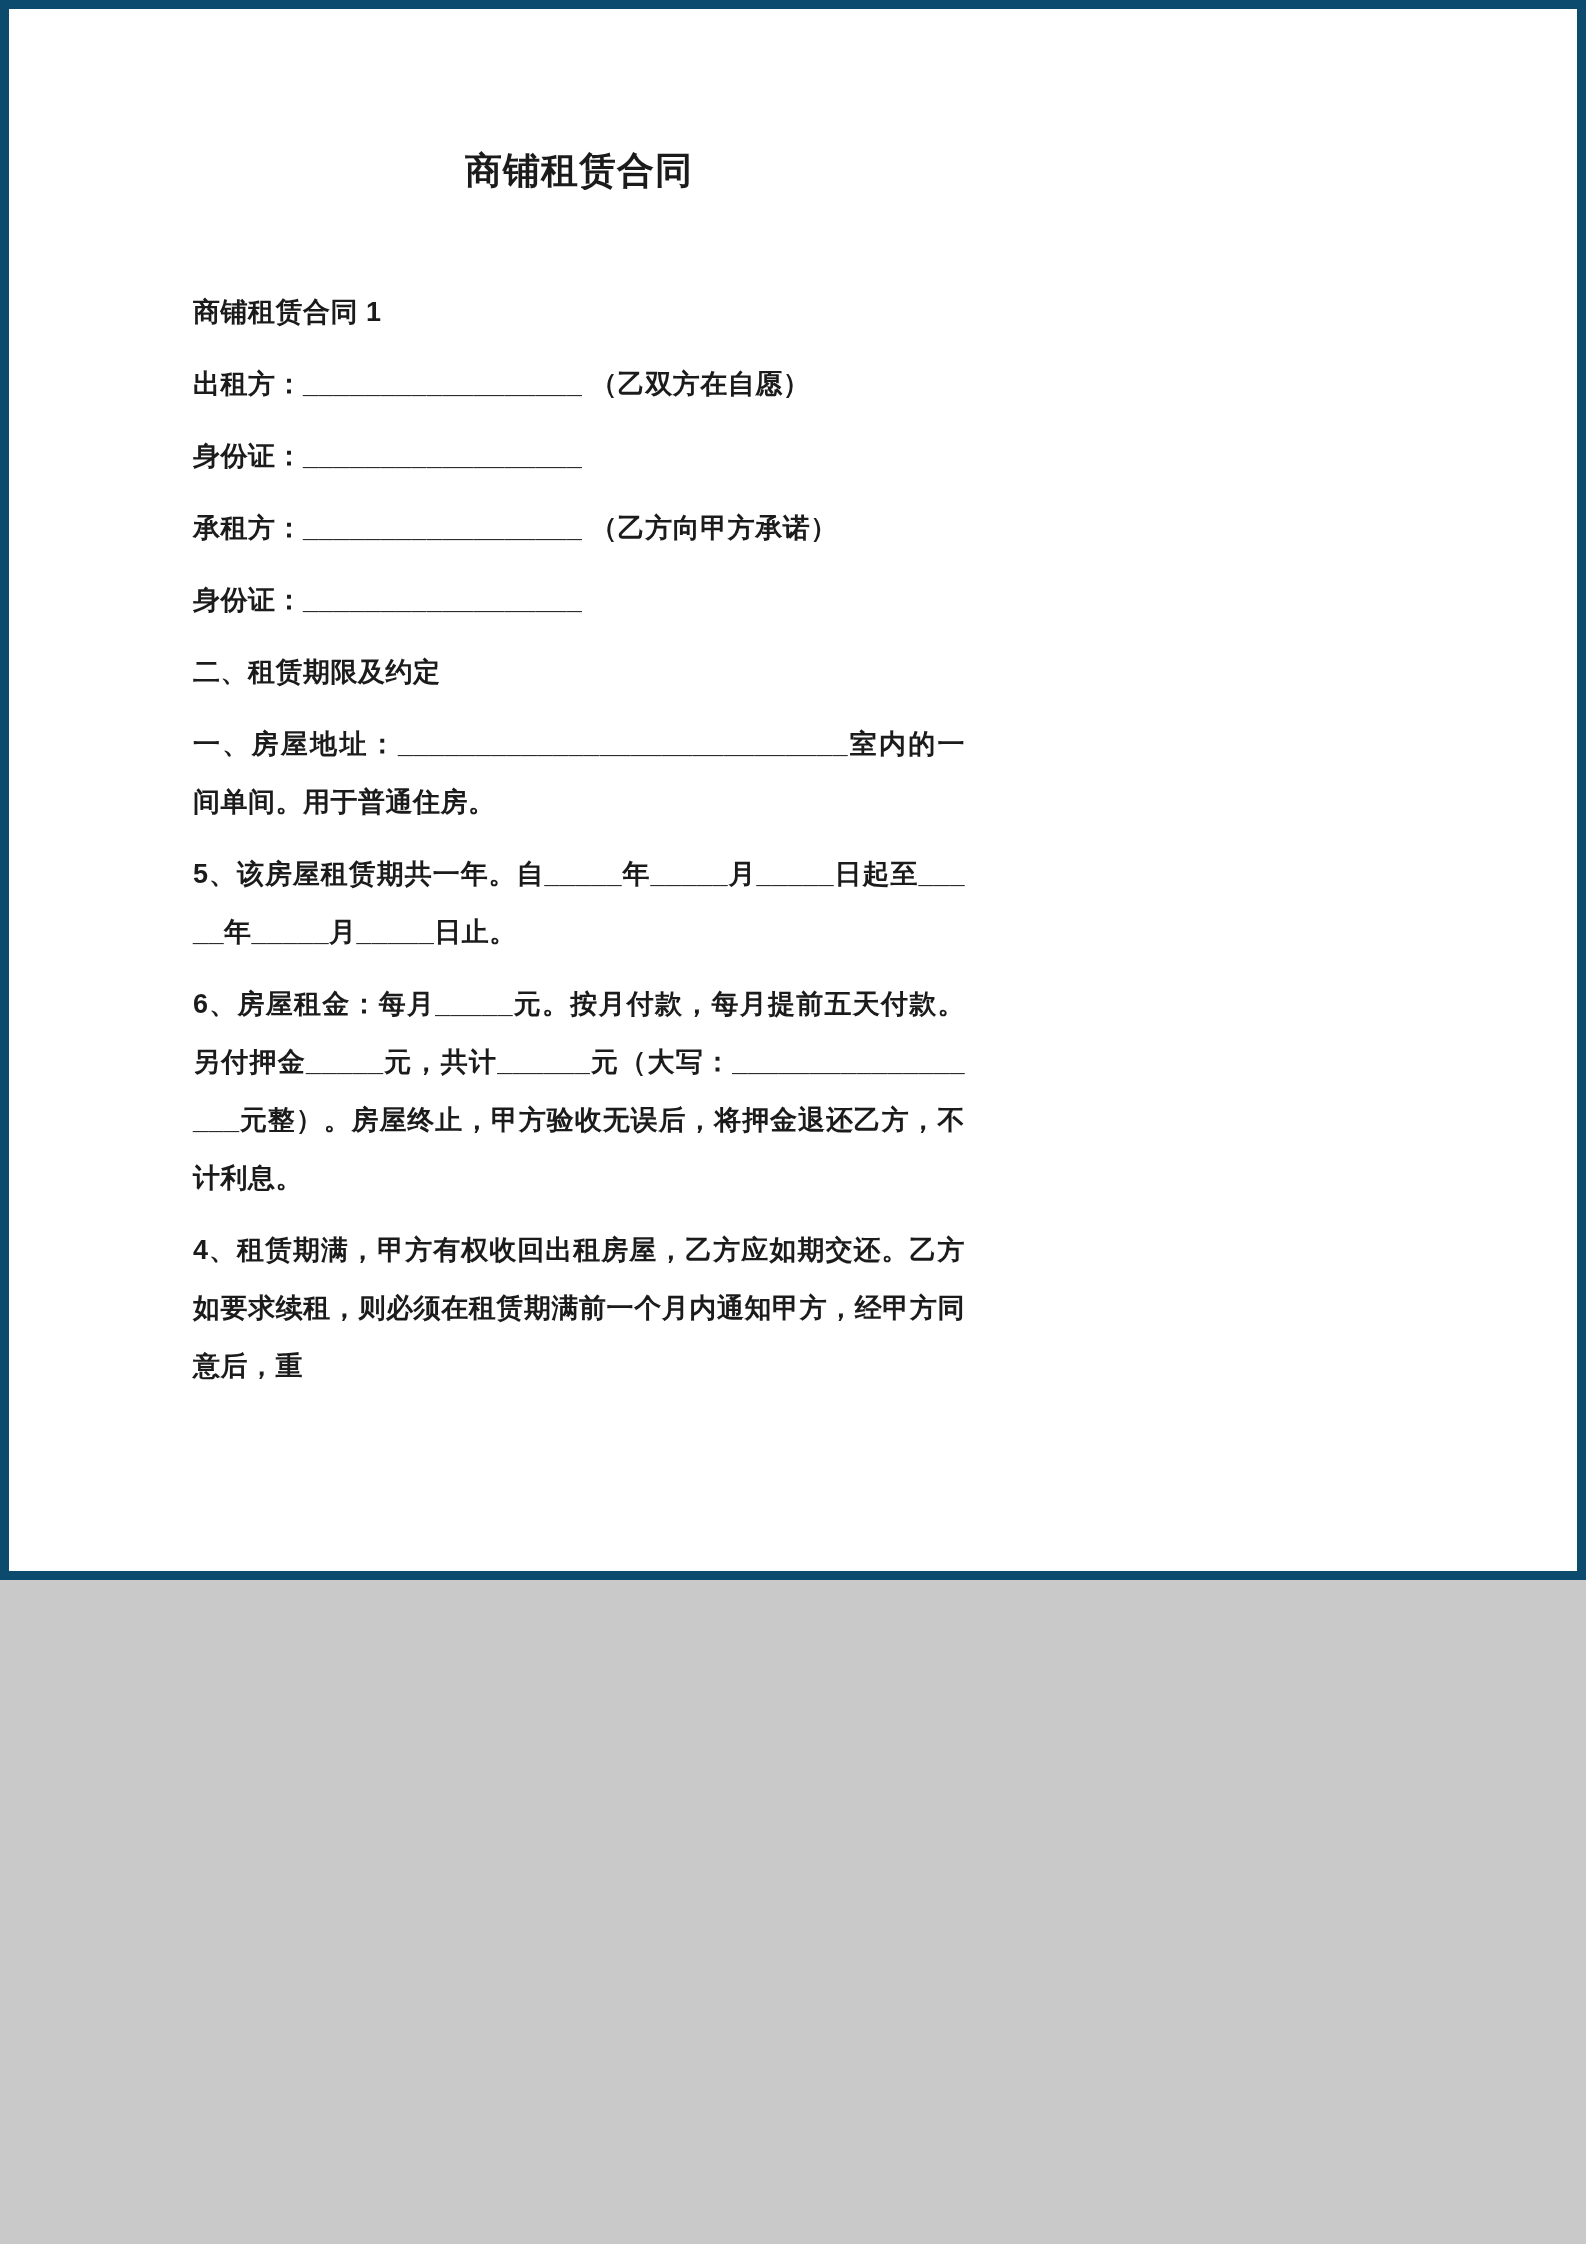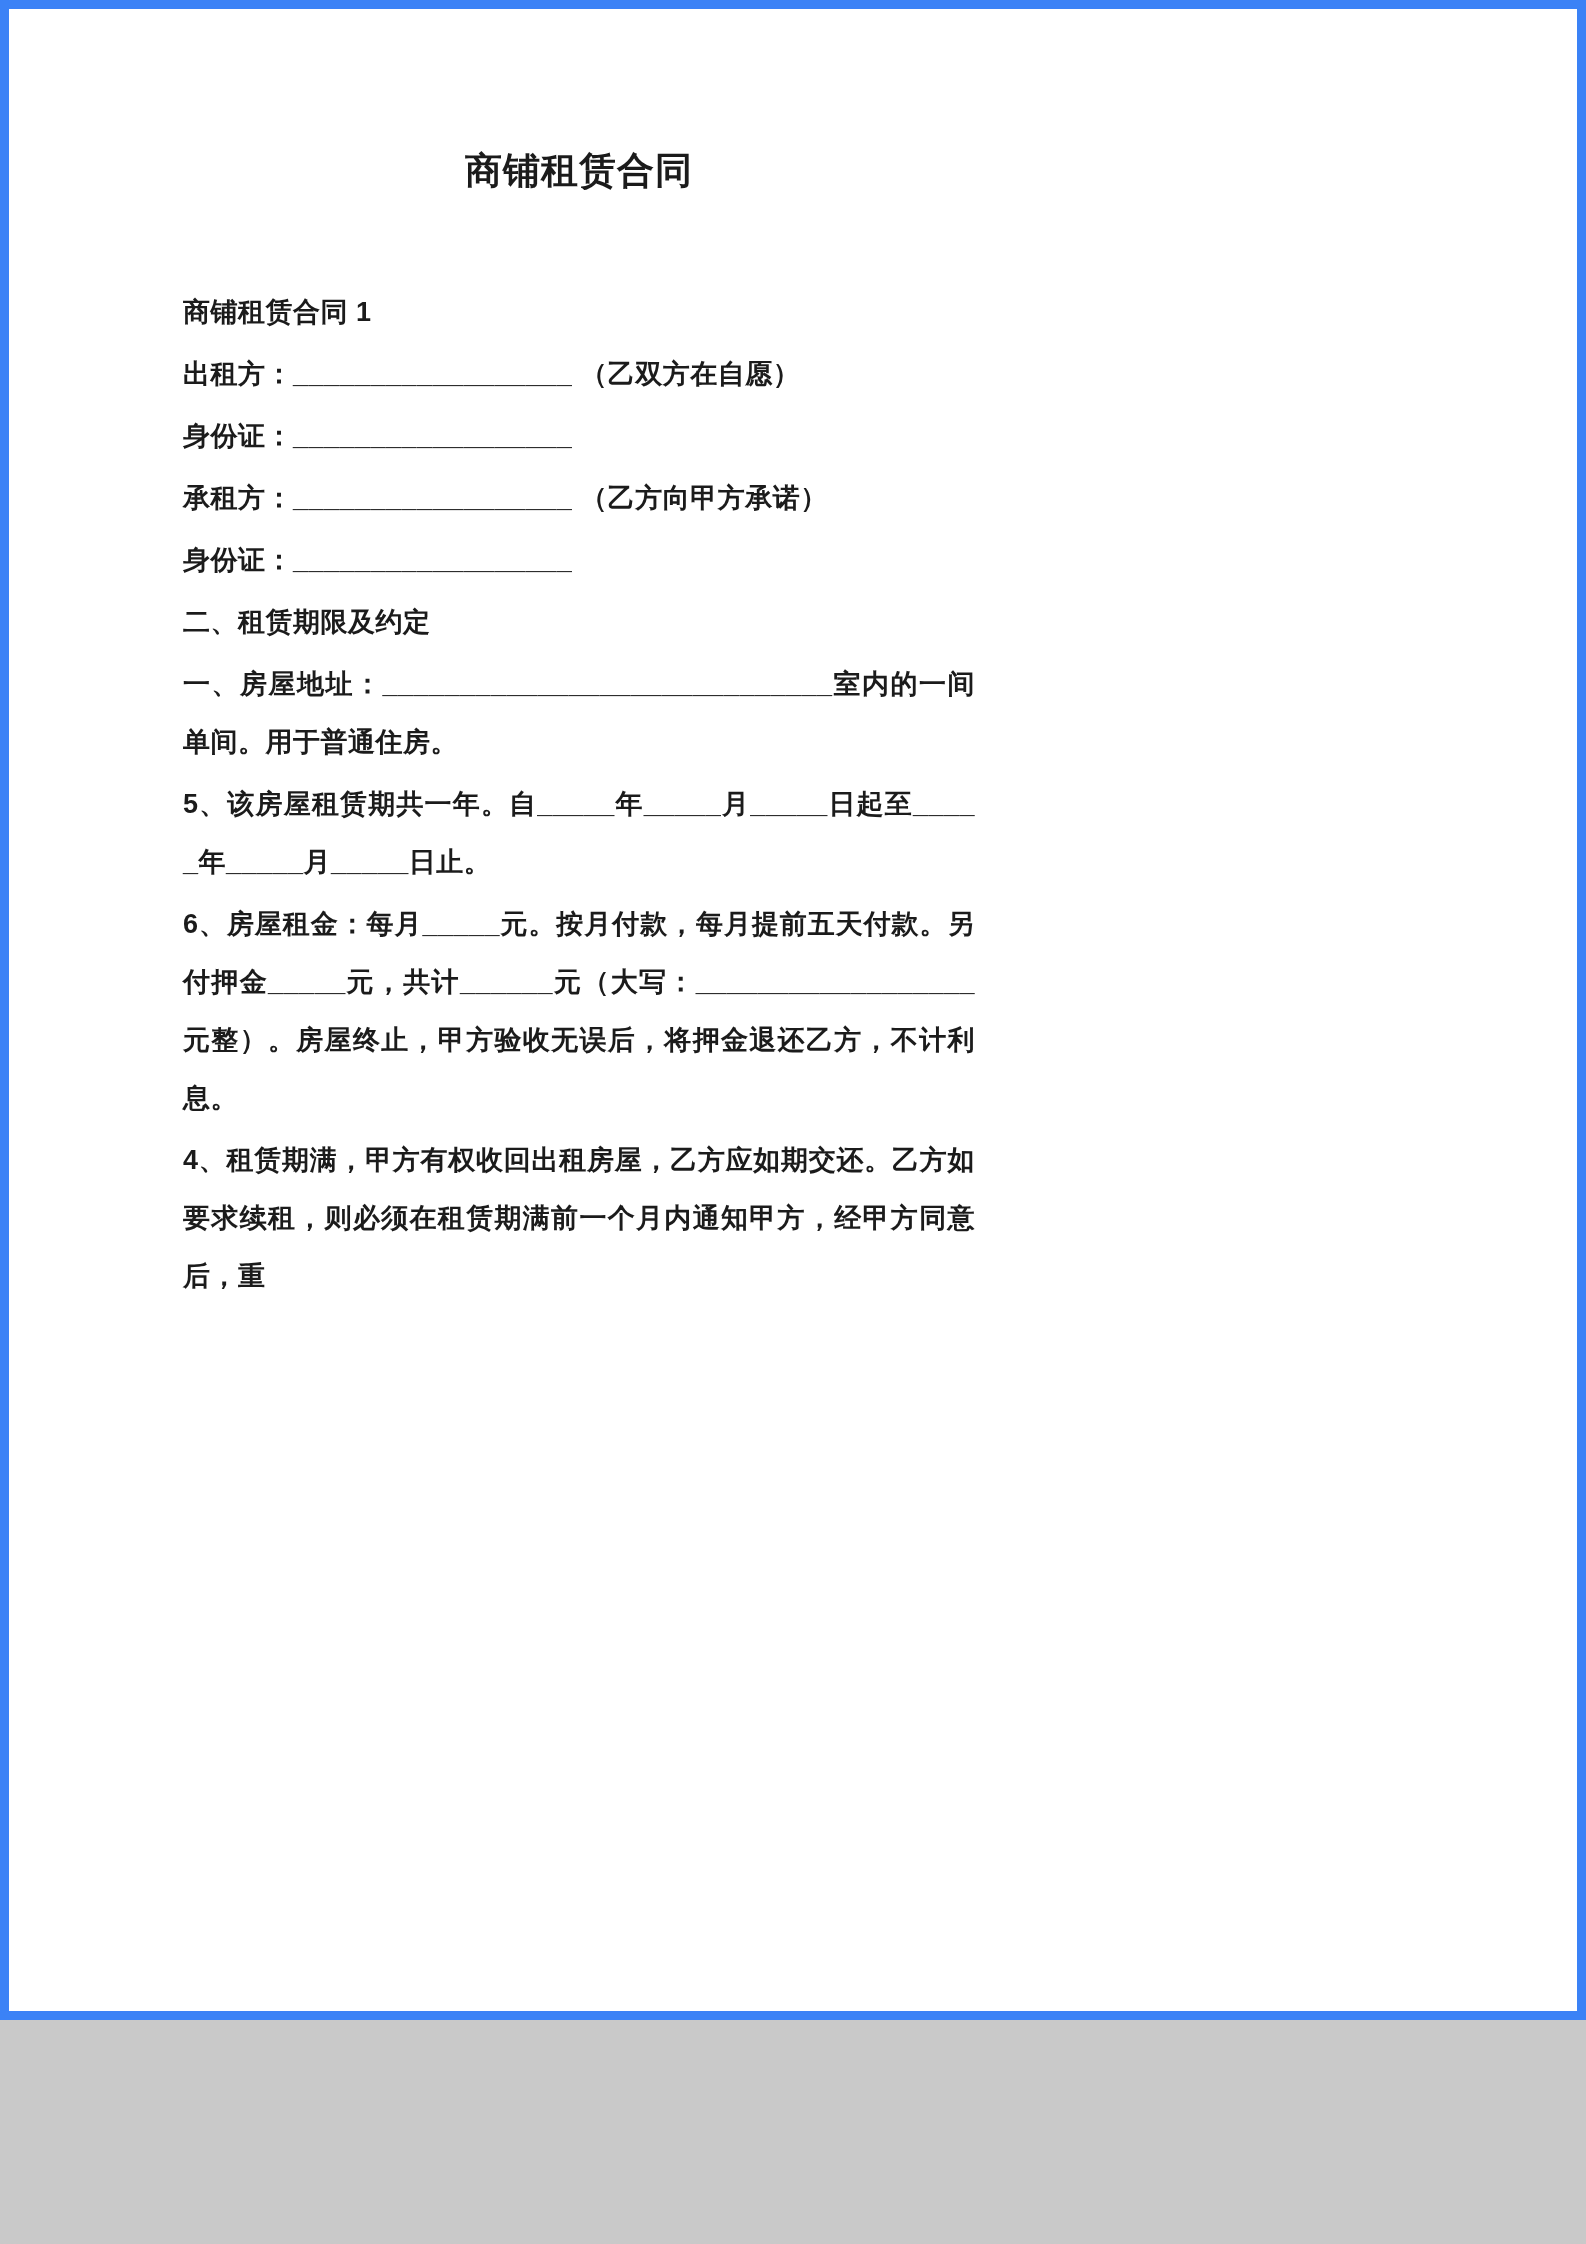--- a/index.html
+++ b/index.html
@@ -4,44 +4,44 @@
 <style>
   html, body {
     margin: 0;
     padding: 0;
     background: #c9c9c9;
     font-family: "Liberation Sans", "DejaVu Sans", sans-serif;
   }
   .page {
     position: relative;
     width: 1586px;
-    height: 2020px;
+    height: 1580px;
     box-sizing: border-box;
     background: #ffffff;
-    border: 9px solid #3b82f6;
+    border: 9px solid #0c4a6e;
     overflow: hidden;
     text-decoration: underline;
   }
   .content {
     position: absolute;
     top: 138px;
     left: 170px;
     width: 800px;
   }
   .doc-title {
     margin: 0 0 88px 0;
     font-size: 37px;
     font-weight: 700;
     color: #1b1b1b;
     text-align: center;
     letter-spacing: 1px;
     line-height: 1.3;
   }
   .doc-body p {
-    margin: 4px;
+    margin: 14px;
     font-size: 27px;
     font-weight: 700;
     color: #1b1b1b;
     line-height: 58px;
     text-align: justify;
     word-break: break-all;
     letter-spacing: 0.5px;
   }
 </style>
 </head>

